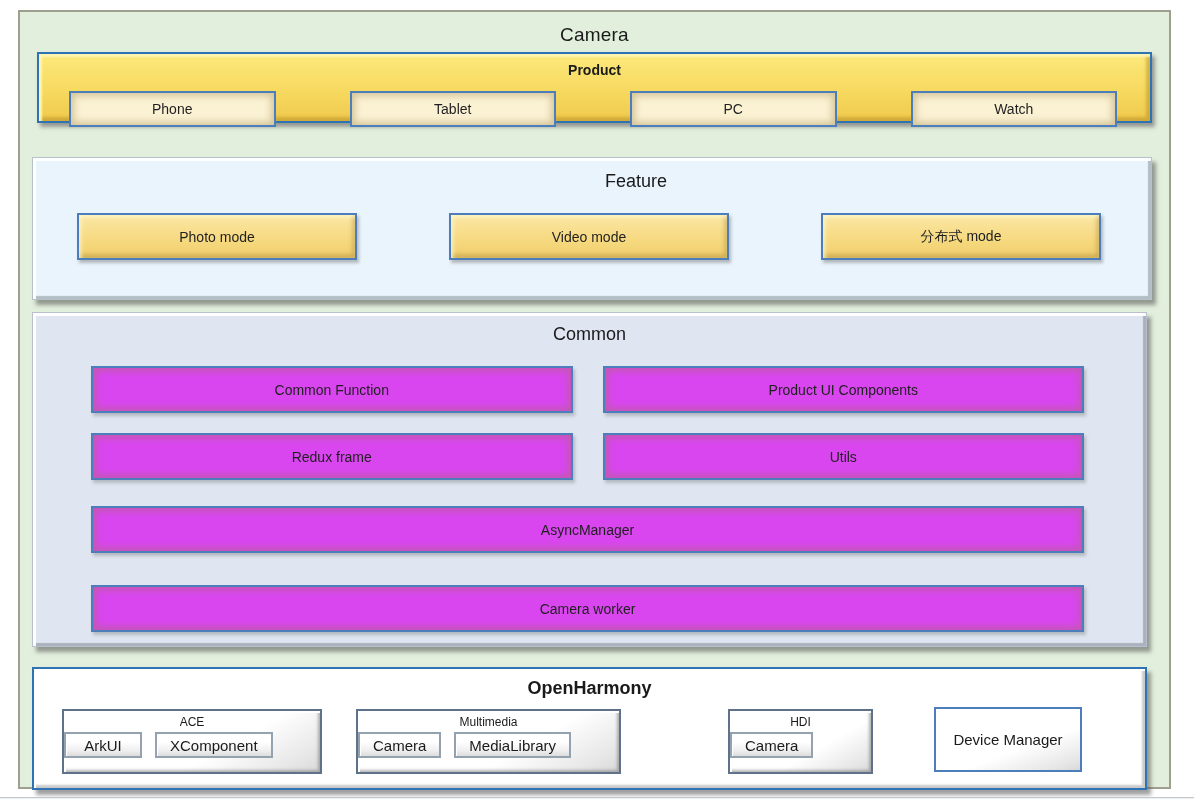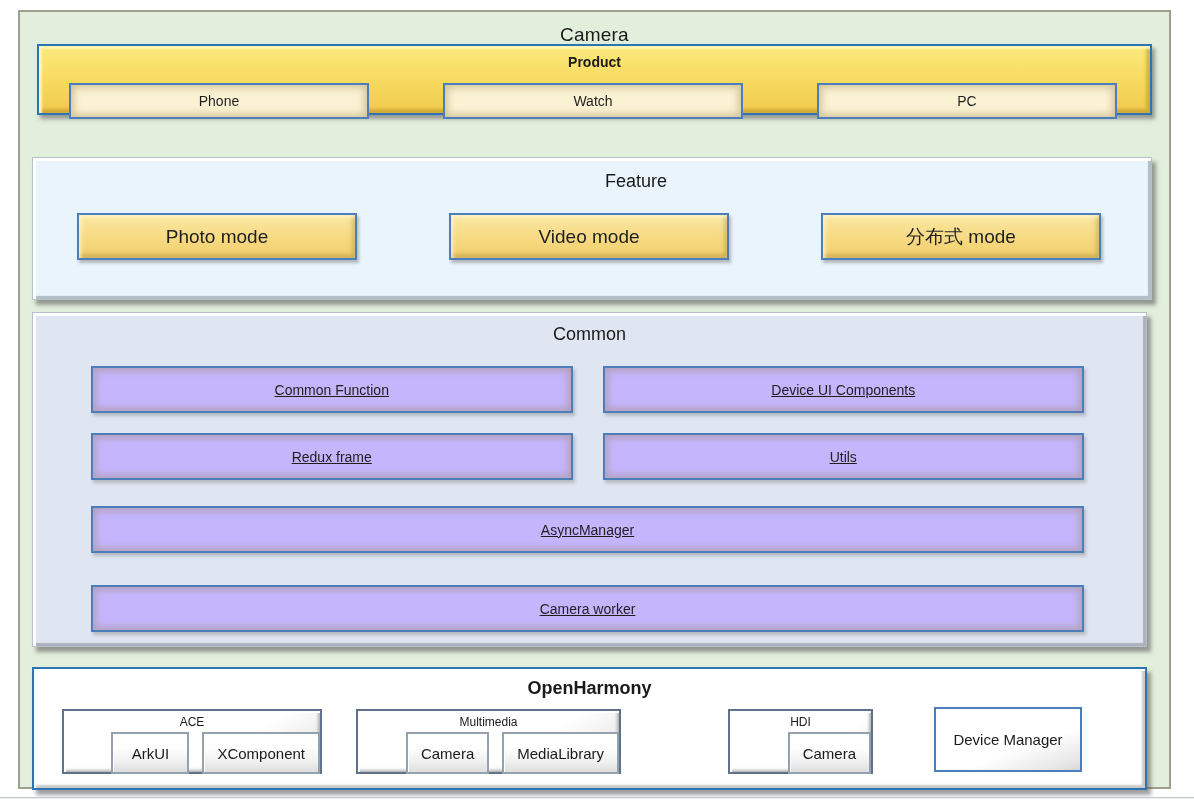--- a/index.html
+++ b/index.html
@@ -15,21 +15,21 @@
     position:absolute;left:0;top:12px;width:100%;text-align:center;
     font-size:19px;letter-spacing:.2px;
   }
 
   
   .section{position:absolute;box-sizing:border-box;}
   .section-title{position:absolute;left:0;width:100%;text-align:center;font-size:18px;}
 
   
   .product{
-    left:17px;top:32px;width:1115px;height:71px;
+    left:17px;top:40px;width:1115px;height:71px;
     background:linear-gradient(180deg,#fce97c 0%,#f7d95f 55%,#efc94e 100%);
     border:2px solid #2e74b5;
     box-shadow:inset 3px 3px 2px rgba(255,246,180,.95),
                inset -4px -4px 3px rgba(186,144,38,.55),
                3px 4px 4px rgba(95,95,95,.6);
   }
   .product-title{top:8px;font-size:14px;font-weight:bold;}
   .product-row{
     position:absolute;left:30px;right:33px;top:37px;height:36px;
     display:flex;gap:74px;
@@ -81,39 +81,39 @@
     box-shadow:inset 0 0 7px 3px rgba(150,124,58,.38);
     font-size:14px;color:#1f1f1f;
   }
   .gold-box{
     flex:1;display:flex;align-items:center;justify-content:center;
     background:linear-gradient(180deg,#fbe7a4 0%,#f6d87e 60%,#f1cf6e 100%);
     border:2px solid #4d7ebc;box-sizing:border-box;
     box-shadow:inset 2px 2px 4px rgba(255,250,215,.85),
                inset -2px -3px 5px rgba(160,126,44,.5),
                2px 3px 3px rgba(110,110,110,.45);
-    font-size:19px;color:#1f1f1f;margin-left:17px;
+    font-size:14px;color:#1f1f1f;margin-left:17px;
   }
   .wide-box{
     position:relative;flex:1;display:flex;align-items:center;justify-content:center;
-    background:#c4b5fd;border:2px solid #4d7ebc;box-sizing:border-box;
+    background:#d946ef;border:2px solid #4d7ebc;box-sizing:border-box;
     box-shadow:inset 0 0 7px 3px rgba(150,124,58,.35),
                2px 3px 3px rgba(120,120,120,.4);
-    font-size:14px;color:#1f1f1f;text-decoration:underline;
+    font-size:14px;color:#1f1f1f;
   }
 
   
   .group{
     position:absolute;box-sizing:border-box;height:65px;
     background:linear-gradient(150deg,#ffffff 62%,#e7e7e7 88%,#d9d9d9 100%);
     border:2px solid #5f7289;
     box-shadow:inset 2px 2px 0 #ffffff, inset -2px -2px 3px rgba(120,120,120,.55);
   }
   .group-label{display:block;text-align:center;font-size:12px;margin-top:4px;}
-  .group-row{display:flex;justify-content:flex-end;gap:13px;margin-top:3px;height:42px;}
+  .group-row{display:flex;justify-content:flex-start;gap:13px;margin-top:3px;height:26px;}
   .small-box{
     display:flex;align-items:center;justify-content:center;
     box-sizing:border-box;padding:0 13px;min-width:78px;
     background:linear-gradient(180deg,#ffffff 35%,#efefef 75%,#dddddd 100%);
     border:2px solid #94a2b0;
     box-shadow:inset 1px 1px 0 #ffffff;
     font-size:15px;
   }
   .group.g-ace{left:28px;top:40px;width:260px;}
   .group.g-multimedia{left:322px;top:40px;width:265px;}
@@ -132,39 +132,40 @@
 
 <div class="canvas">
   <div class="outer">
 
     <div class="camera-title">Camera</div>
 
     <div class="section product">
       <div class="section-title product-title">Product</div>
       <div class="product-row">
         <div class="cream-box">Phone</div>
+        <div class="cream-box">Tablet</div>
+        <div class="cream-box">PC</div>
         <div class="cream-box">Watch</div>
-        <div class="cream-box">PC</div>
       </div>
     </div>
 
     <div class="section feature">
       <div class="section-title feature-title">Feature</div>
       <div class="feature-row">
         <div class="gold-box">Photo mode</div>
         <div class="gold-box">Video mode</div>
         <div class="gold-box">分布式 mode</div>
       </div>
     </div>
 
     <div class="section common">
       <div class="section-title common-title">Common</div>
       <div class="common-row r1">
         <div class="wide-box">Common Function</div>
-        <div class="wide-box">Device UI Components</div>
+        <div class="wide-box">Product UI Components</div>
       </div>
       <div class="common-row r2">
         <div class="wide-box">Redux frame</div>
         <div class="wide-box">Utils</div>
       </div>
       <div class="common-row r3">
         <div class="wide-box">AsyncManager</div>
       </div>
       <div class="common-row r4">
         <div class="wide-box">Camera worker</div>

